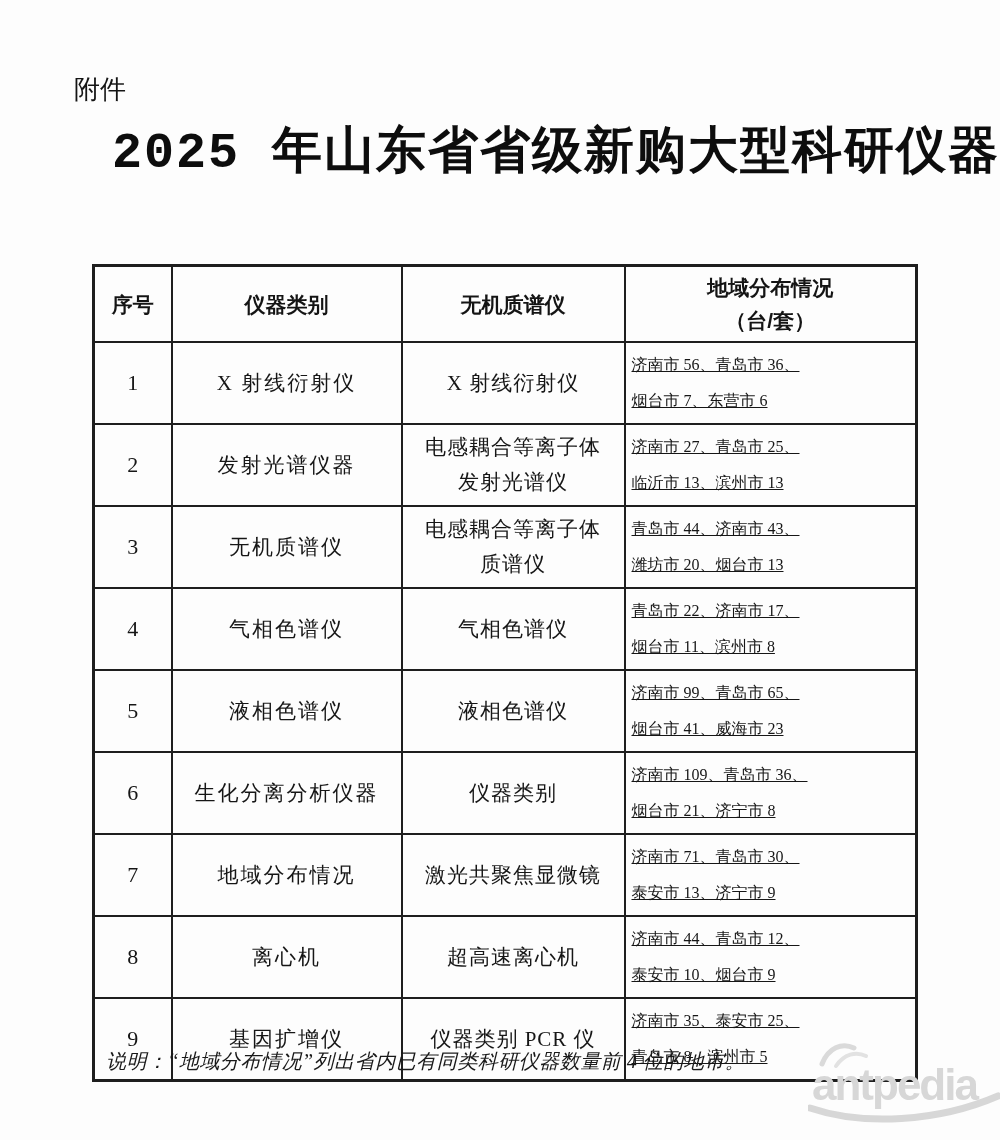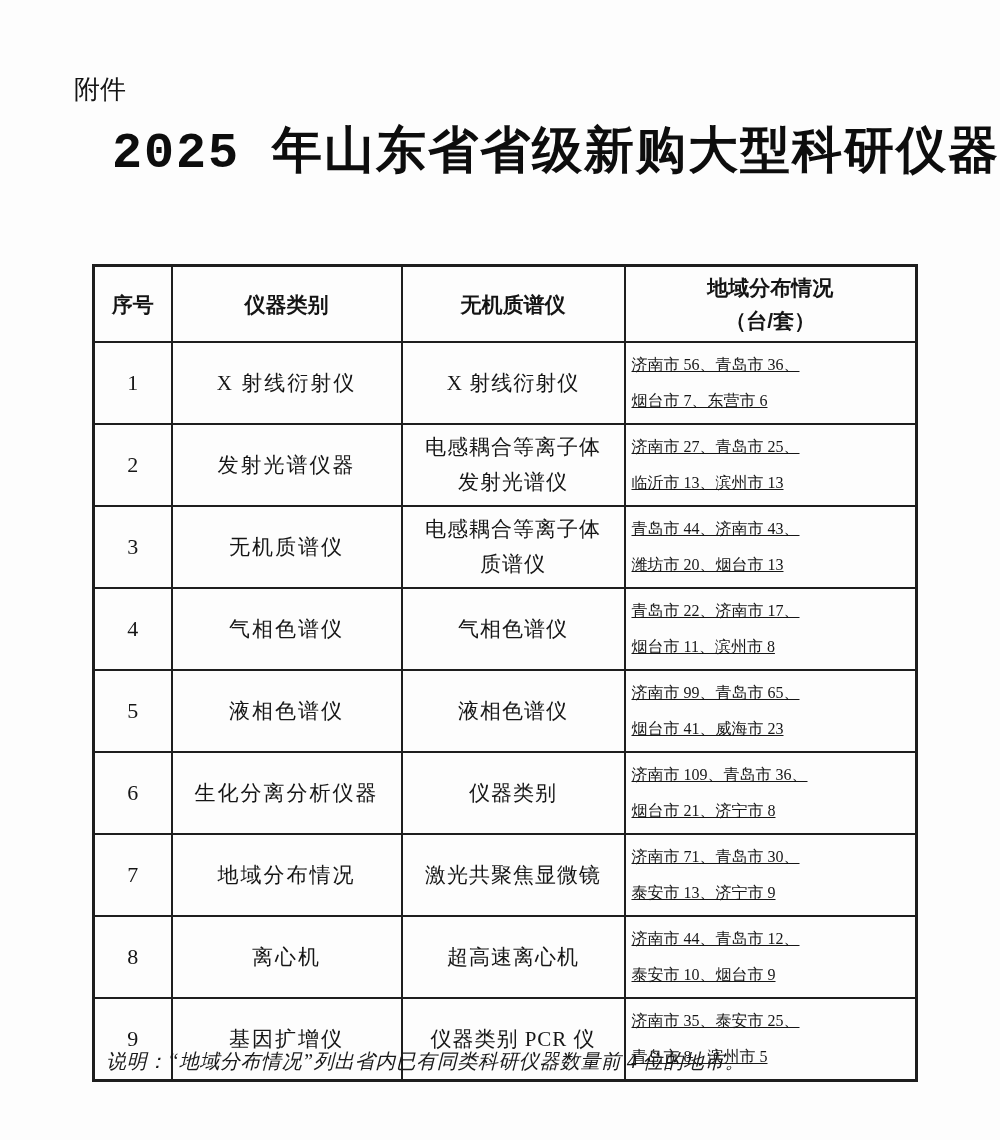--- a/index.html
+++ b/index.html
@@ -195,14 +195,22 @@
         <td class="c-cat">基因扩增仪</td>
         <td class="c-inst">仪器类别 PCR 仪</td>
         <td class="c-dist">济南市 35、泰安市 25、
 青岛市 8、滨州市 5</td>
       </tr>
     </tbody>
   </table>
 
   <div class="note">说明：“地域分布情况”列出省内已有同类科研仪器数量前 4 位的地市。</div>
 
+  <div class="watermark">
+    <svg width="192" height="95" viewBox="0 0 192 95">
+      <path d="M14,26 C20,10 34,4 46,10" stroke="#dadada" stroke-width="5" fill="none" stroke-linecap="round"></path>
+      <path d="M28,28 C36,16 48,13 58,18" stroke="#e2e2e2" stroke-width="4" fill="none" stroke-linecap="round"></path>
+      <text x="4" y="62" font-family="Liberation Sans, DejaVu Sans, sans-serif" font-weight="bold" font-size="44" letter-spacing="-2" fill="#d7d7d7">antpedia</text>
+      <path d="M2,70 C55,88 130,84 190,58" stroke="#d7d7d7" stroke-width="7" fill="none" stroke-linecap="round"></path>
+    </svg>
+  </div>
 
 </div>
 
 </body></html>

